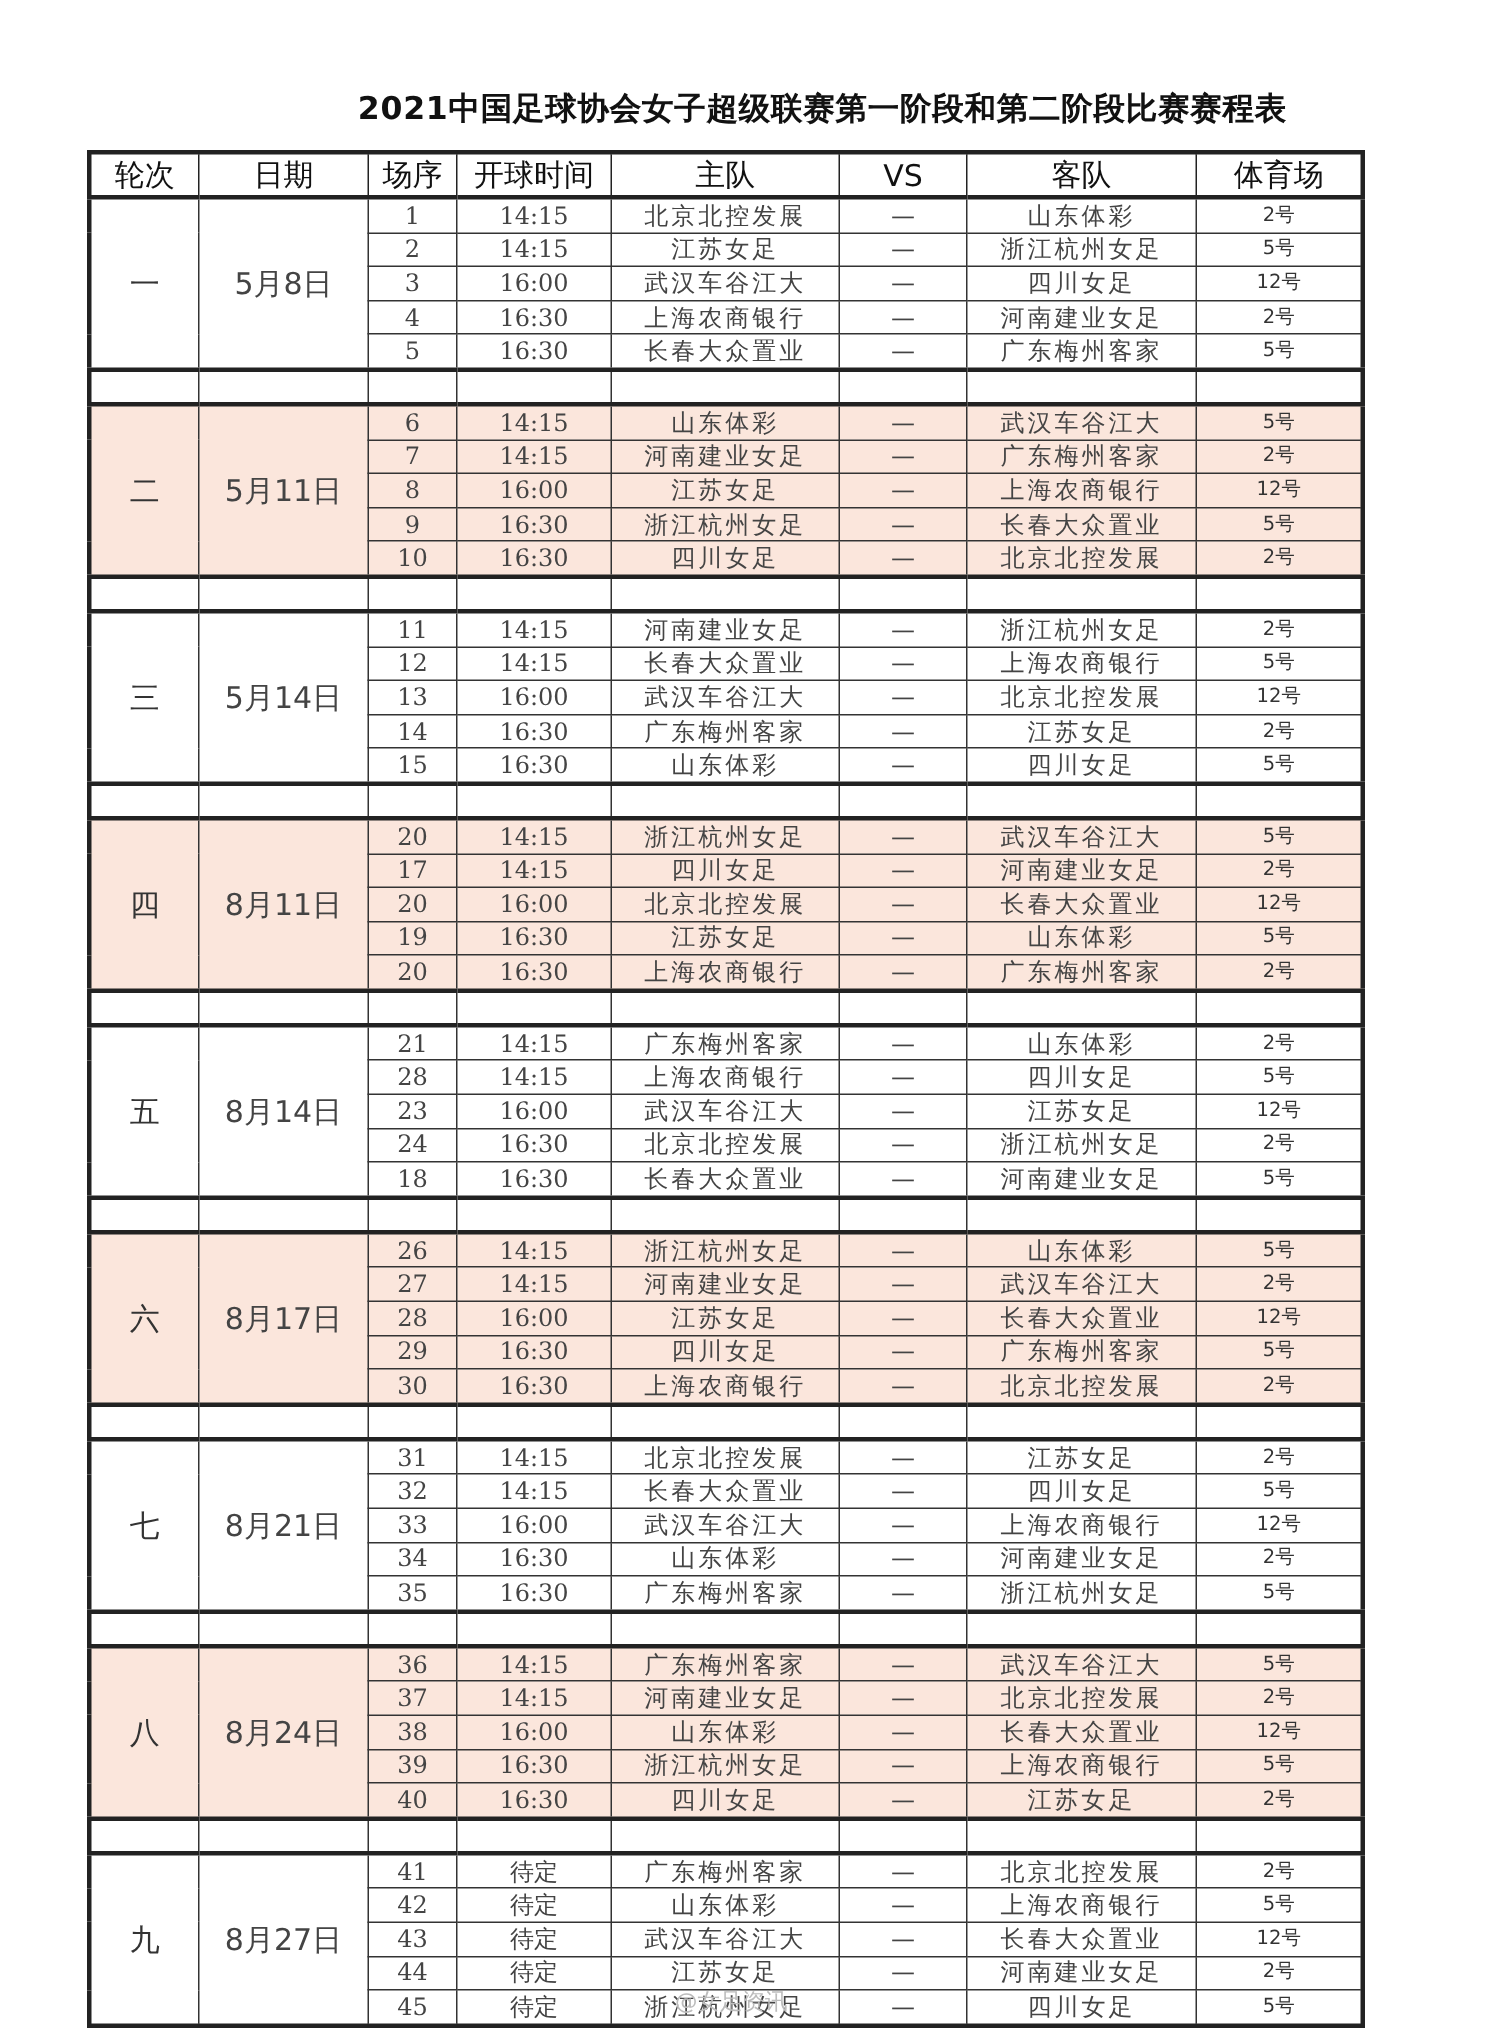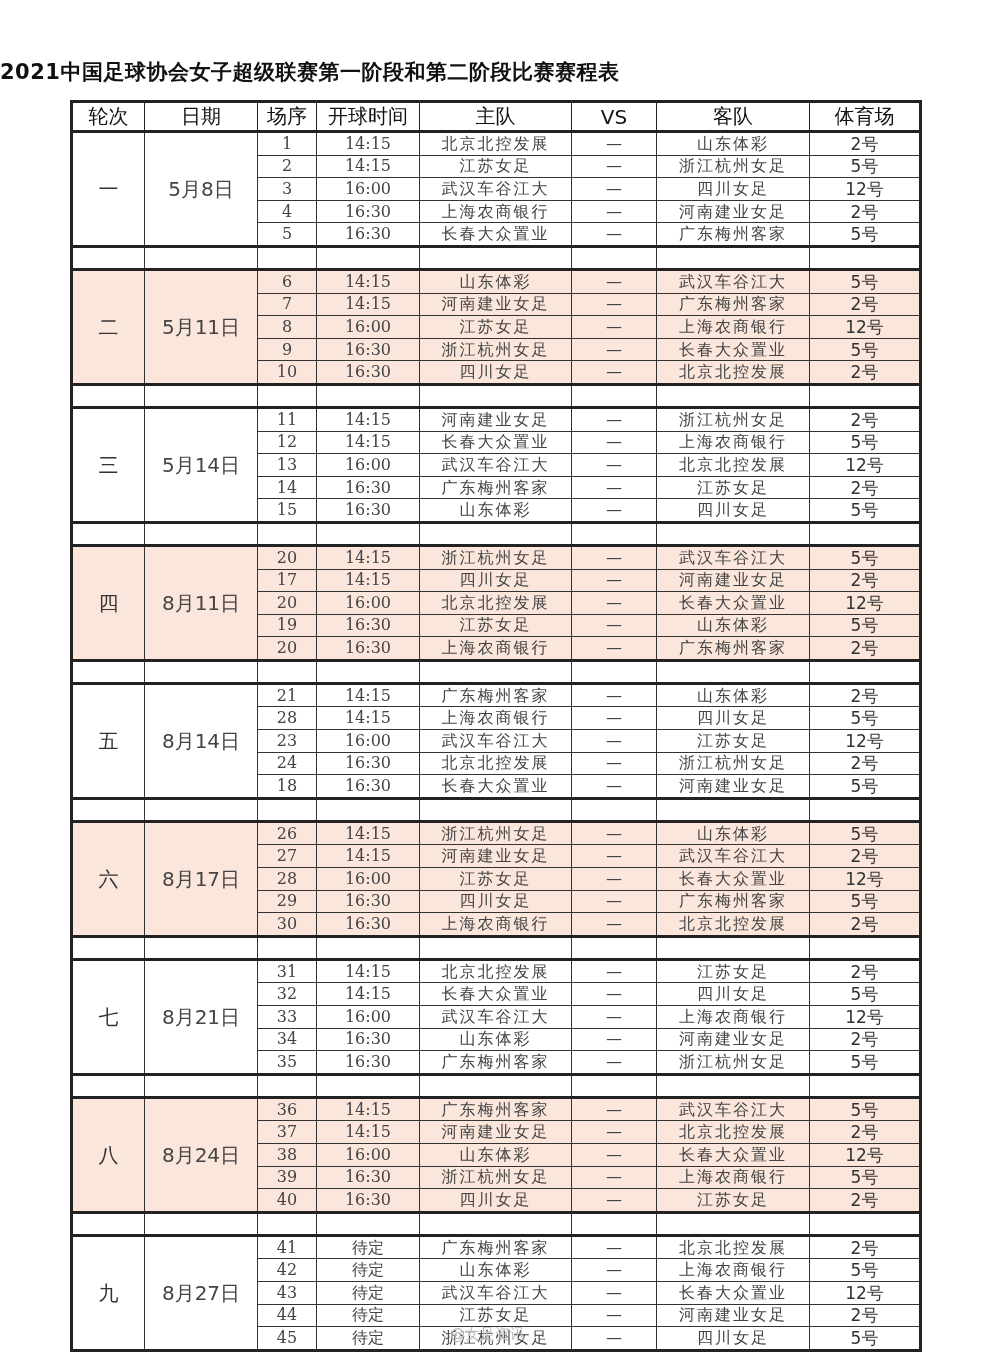--- a/index.html
+++ b/index.html
@@ -1,24 +1,24 @@
 <!DOCTYPE html>
 <html><head>
 <meta charset="utf-8">
 <style>
   html,body{margin:0;padding:0;background:#fff;}
   body{width:990px;height:1361px;position:relative;overflow:hidden;font-family:"DejaVu Sans","Liberation Sans",sans-serif;color:#222;}
-  .title{position:absolute;left:0;top:58px;width:858px;text-align:left;font-weight:bold;font-size:21px;color:#111;letter-spacing:0.5px;}
-  table{position:absolute;left:70px;top:100px;width:849px;border-collapse:collapse;border:3px solid #222;table-layout:fixed;}
+  .title{position:absolute;left:0;top:58px;width:858px;text-align:right;font-weight:bold;font-size:21px;color:#111;letter-spacing:0.5px;}
+  table{position:absolute;left:58px;top:100px;width:849px;border-collapse:collapse;border:3px solid #222;table-layout:fixed;}
   col.c1{width:73px}col.c2{width:113px}col.c3{width:59px}col.c4{width:103px}col.c5{width:152px}col.c6{width:85px}col.c7{width:153px}col.c8{width:111px}
   th{height:27px;font-weight:normal;font-size:20px;border:1.5px solid #222;border-bottom:3px solid #222;padding:0;color:#111;}
   td{border:1px solid #333;padding:0;text-align:center;font-size:16px;height:21.6px;line-height:20px;color:#444;}
   td.num,td.time{font-family:"DejaVu Serif","Liberation Serif",serif;font-size:16px;}
   td.team{letter-spacing:2px;}
-  td.venue{font-size:17px;color:#333;}
+  td.venue{font-size:13px;color:#333;}
   td.round{font-size:20px;color:#333;}
   td.date{font-size:20px;color:#444;}
   tr.spacer td{height:20px;border-top:3px solid #222;border-bottom:3px solid #222;background:#fff;}
   tr.pink td{background:#fbe6dc;}
   tr.first td{border-top:3px solid #222;}
   .watermark{position:absolute;left:450px;top:1325px;font-size:15px;color:#bcbcbc;}
 </style>
 </head>
 <body>
 

